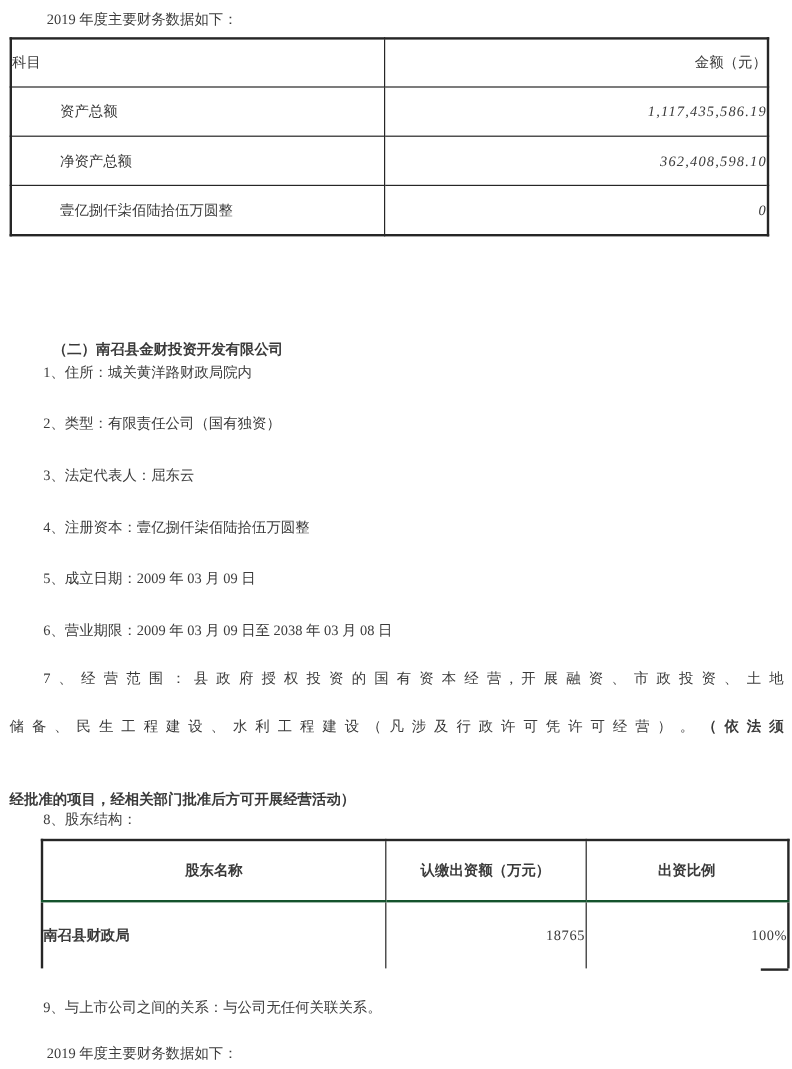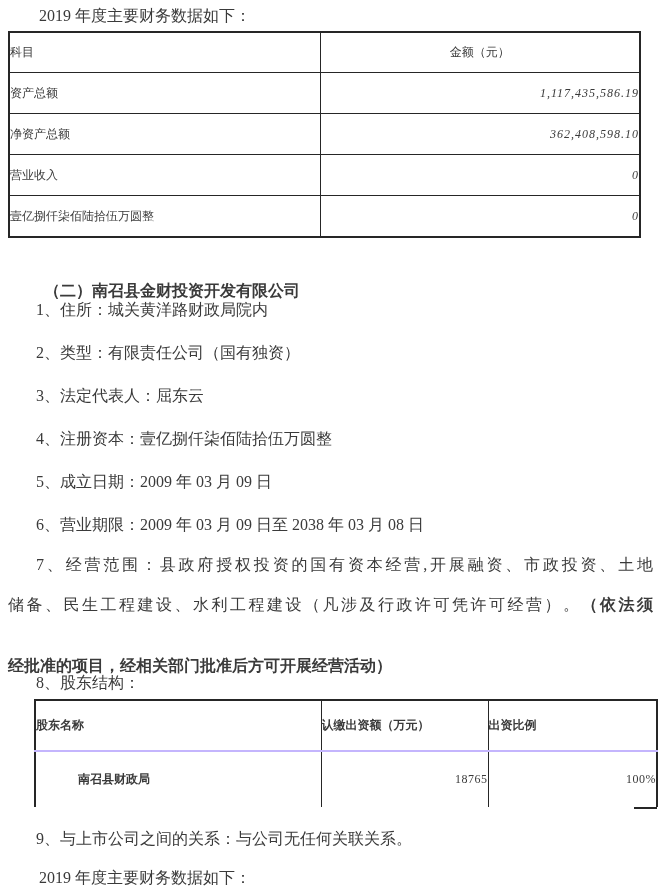--- a/index.html
+++ b/index.html
@@ -8,21 +8,21 @@
     background: #ffffff;
     font-family: "Liberation Serif", "DejaVu Serif", serif;
     color: #3a3a3a;
     position: relative;
     overflow: hidden;
   }
   .line {
     position: absolute;
     left: 8px;
     width: 645px;
-    font-size: 16px;
+    font-size: 12px;
     line-height: 20px;
     white-space: nowrap;
   }
   .indent2 { text-indent: 31px; }
   .indent-item { text-indent: 28px; }
   .bold { font-weight: bold; margin-top: 21px; }
   .just {
     text-align: justify;
     text-align-last: justify;
     white-space: normal;
@@ -30,28 +30,28 @@
   table {
     position: absolute;
     border-collapse: collapse;
     table-layout: fixed;
     font-size: 12px;
     color: #3a3a3a;
   }
   .t1 { border: 2px solid #262626; }
   .t1 td { border: 1px solid #262626; vertical-align: middle; padding: 0; }
   .t1 tr.hrow td { height: 39px; }
-  .t1 tr.drow td { height: 40px; }
+  .t1 tr.drow td { height: 40px; padding-left: 40px; }
   .cell-label { padding-left: 5px; text-align: left; }
-  .cell-amount-header { text-align: center; }
+  .cell-amount-header { text-align: right; }
   .cell-amount { text-align: right; padding-right: 9px; letter-spacing: 1px; font-style: italic; }
   .t2 { border: 2px solid #262626; border-bottom: none; }
   .t2 td { border: 1px solid #262626; border-bottom: none; vertical-align: middle; padding: 0; }
-  .t2 tr.hrow td { height: 49px; border-bottom: 2px solid #c4b5fd; font-weight: bold; font-family: Liberation Mono, monospace; }
-  .t2 tr.drow td { height: 55px; padding-left: 42px; }
+  .t2 tr.hrow td { height: 49px; border-bottom: 2px solid #14532d; text-align: center; font-weight: bold; font-family: Liberation Mono, monospace; }
+  .t2 tr.drow td { height: 55px; }
   .cell-name { padding-left: 8px; text-align: left; font-weight: bold; }
   .cell-num { text-align: right; padding-right: 12px; letter-spacing: 0.5px; }
   .partial-border { position: absolute; background: #262626; }
 </style>
 </head>
 <body>
 
 <div class="line indent2" style="top:6px">2019 年度主要财务数据如下：</div>
 
 <table class="t1" style="left:8px; top:31px; width:631px">
@@ -64,24 +64,20 @@
       <td class="cell-label">科目</td>
       <td class="cell-amount-header">金额（元）</td>
     </tr>
     <tr class="drow">
       <td class="cell-label">资产总额</td>
       <td class="cell-amount">1,117,435,586.19</td>
     </tr>
     <tr class="drow">
       <td class="cell-label">净资产总额</td>
       <td class="cell-amount">362,408,598.10</td>
-    </tr>
-    <tr class="drow">
-      <td class="cell-label">营业收入</td>
-      <td class="cell-amount">0</td>
     </tr>
     <tr class="drow">
       <td class="cell-label">壹亿捌仟柒佰陆拾伍万圆整</td>
       <td class="cell-amount">0</td>
     </tr>
   </tbody>
 </table>
 
 <div class="line bold" style="top:260px; text-indent:36px">（二）南召县金财投资开发有限公司</div>
 

